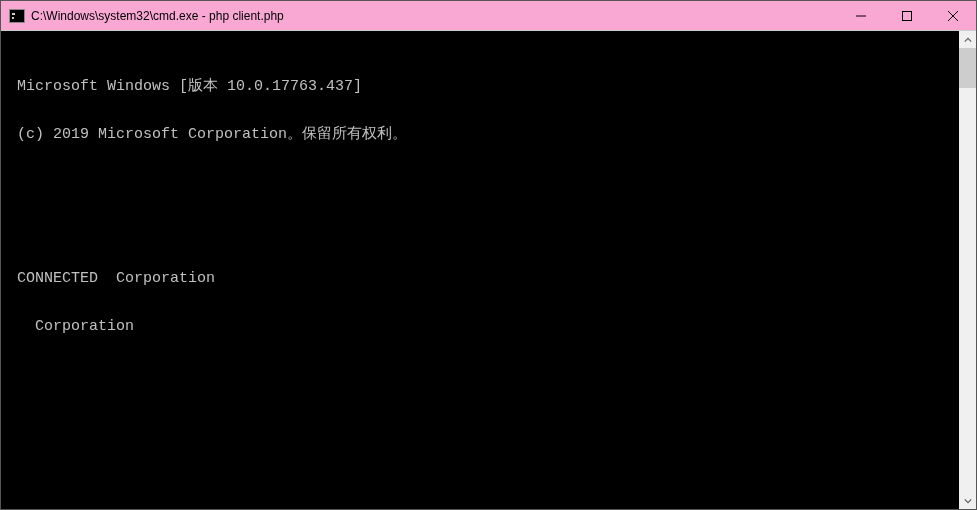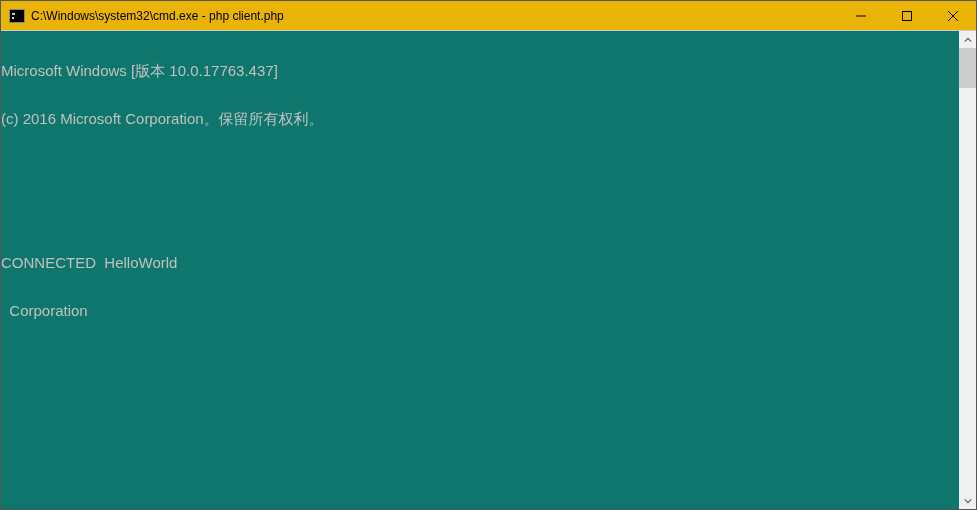--- a/index.html
+++ b/index.html
@@ -10,21 +10,21 @@
     body {
       width: 977px;
       height: 510px;
       background: #fff;
       font-family: "Segoe UI", Tahoma, sans-serif;
       overflow: hidden;
       border: 1px solid #555;
     }
     .titlebar {
       height: 30px;
-      background: #eab308;
+      background: #f9a8d4;
       display: flex;
       align-items: center;
       border-bottom: 1px solid #ccc;
     }
     .titlebar-icon {
       width: 16px;
       height: 14px;
       margin-left: 8px;
       margin-right: 6px;
       background: #000;
@@ -71,26 +71,26 @@
       width: 10px;
       height: 10px;
     }
     .terminal-area {
       position: relative;
       height: calc(100% - 30px);
       display: flex;
     }
     .terminal {
       flex: 1;
-      background: #0f766e;
+      background: #000000;
       color: #c0c0c0;
-      font-family: Liberation Sans, sans-serif;
+      font-family: Liberation Mono, monospace;
       font-size: 15px;
       line-height: 16px;
-      padding: 0;
+      padding: 16px;
       white-space: pre;
       overflow: hidden;
       letter-spacing: 0;
     }
     .terminal-line {
       min-height: 16px;
     }
     .scrollbar {
       width: 17px;
       background: #f0f0f0;
@@ -146,24 +146,24 @@
           <line x1="0" y1="0" x2="10" y2="10" stroke="currentColor" stroke-width="1"></line>
           <line x1="10" y1="0" x2="0" y2="10" stroke="currentColor" stroke-width="1"></line>
         </svg>
     </div>
   </div>
 </div>
 
 <div class="terminal-area">
   <div class="terminal">
     <div class="terminal-line">Microsoft Windows [版本 10.0.17763.437]</div>
-    <div class="terminal-line">(c) 2016 Microsoft Corporation。保留所有权利。</div>
+    <div class="terminal-line">(c) 2019 Microsoft Corporation。保留所有权利。</div>
     <div class="terminal-line"></div>
     <div class="terminal-line"></div>
-    <div class="terminal-line">CONNECTED  HelloWorld</div>
+    <div class="terminal-line">CONNECTED  Corporation</div>
     <div class="terminal-line">  Corporation</div>
   </div>
   <div class="scrollbar">
     <div class="scroll-arrow up">
       <svg viewBox="0 0 10 10">
           <path d="M1 7 L5 3 L9 7" fill="none" stroke="#606060" stroke-width="1.5"></path>
         </svg>
     </div>
     <div class="scroll-thumb"></div>
     <div class="scroll-arrow down">

